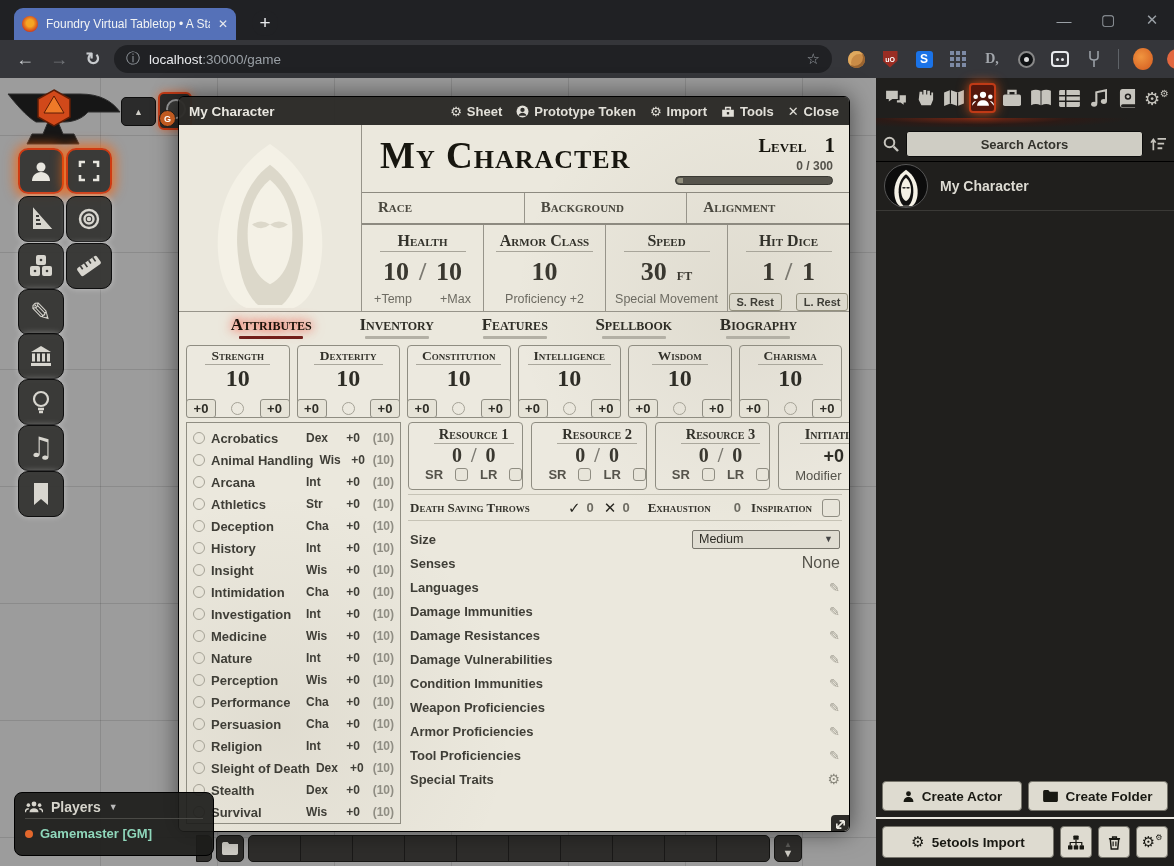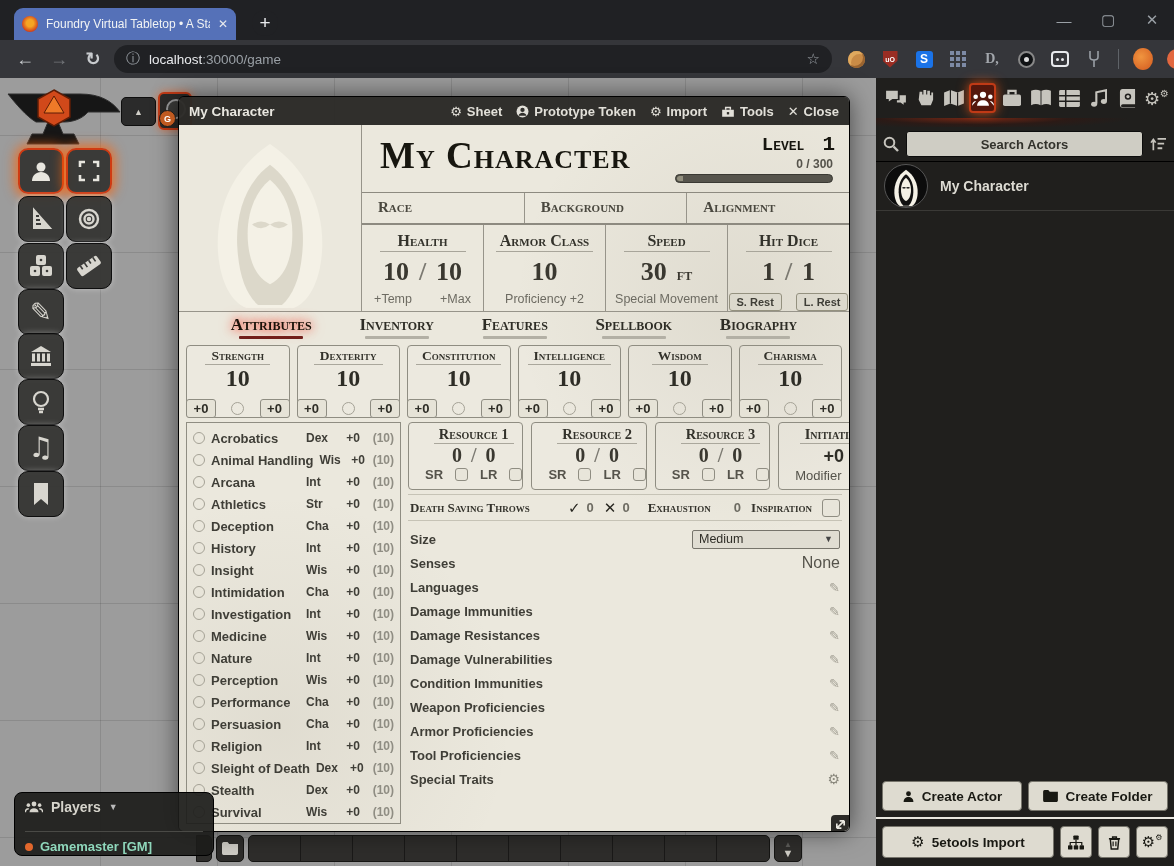--- a/index.html
+++ b/index.html
@@ -60,21 +60,21 @@
   .collapse-nav{position:absolute;left:121px;top:97px;width:33px;height:27px;background:rgba(34,34,34,.92);
        border:1px solid #0e0e0e;border-radius:5px;display:flex;align-items:center;justify-content:center;color:#d0cec7;font-size:9px;}
   .scene-frag{position:absolute;left:158px;top:92px;width:30px;height:34px;background:#2b2a28;
        border:2px solid #c03a16;border-radius:6px;box-shadow:0 0 8px rgba(255,90,20,.6);}
   .scene-thumb{position:absolute;left:166px;top:99px;width:20px;height:20px;border-radius:50%;background:#3a3a38;border:2px solid #999;box-sizing:border-box;}
   .gm-badge{position:absolute;left:159px;top:110px;width:15px;height:15px;border-radius:50%;background:#bf5a20;
        border:1px solid #1a1a1a;color:#fff;font-size:9px;font-weight:bold;display:flex;align-items:center;justify-content:center;z-index:40;}
   
   .players{position:absolute;left:14px;top:792px;width:200px;height:64px;background:rgba(28,28,26,.92);
        border:1px solid #000;border-radius:8px;color:#d6d4cc;z-index:30;box-sizing:border-box;padding:6px 10px;}
-  .players-head{display:flex;align-items:center;gap:8px;font-weight:bold;font-size:14px;border-bottom:1px solid #4a4a46;padding-bottom:16px;}
+  .players-head{display:flex;align-items:center;gap:8px;font-weight:bold;font-size:14px;border-bottom:1px solid #4a4a46;padding-bottom:3px;}
   .players-head .car{font-size:9px;color:#bbb;}
   .player-row{display:flex;align-items:center;gap:7px;margin-top:7px;font-size:13px;font-weight:bold;color:#8fd7bb;}
   .pdot{width:8px;height:8px;border-radius:50%;background:#e2672c;}
   
   .hotbar{position:absolute;left:196px;top:835px;height:27px;display:flex;gap:4px;z-index:5;}
   .hb-part{width:16px;height:27px;background:#2e2d2b;border:1px solid #151513;border-radius:0 5px 5px 0;box-sizing:border-box;}
   .hb-btn{width:28px;height:27px;background:#2e2d2b;border:1px solid #151513;border-radius:5px;
        display:flex;align-items:center;justify-content:center;box-sizing:border-box;}
   .hb-slots{display:flex;background:#232220;border:1px solid #151513;border-radius:5px;overflow:hidden;}
   .hb-slot{width:52px;height:25px;background:#2e2d2b;border-right:1px solid #1a1918;box-sizing:border-box;}
@@ -96,21 +96,21 @@
      radial-gradient(circle at 15% 85%, rgba(115,105,85,.09), transparent 28%),
      #ebe8dd;color:#2c2b25;}
   .sc{font-family:"Liberation Serif",serif;font-variant:small-caps;font-weight:bold;}
   
   .sh-top{display:flex;height:186px;border-bottom:1px solid #97948a;}
   .portrait{width:182px;flex:none;border-right:1px solid #97948a;display:flex;align-items:flex-end;justify-content:center;}
   .sh-right{flex:1;display:flex;flex-direction:column;min-width:0;}
   .name-row{display:flex;align-items:flex-start;padding:8px 14px 0 18px;height:64px;box-sizing:border-box;}
   .char-name{font-size:37px;letter-spacing:1px;color:#17160f;line-height:1.25;flex:1;}
   .lvl-block{width:160px;text-align:right;flex:none;}
-  .lvl-line{font-size:19px;color:#17160f;font-family:Liberation Mono, monospace;}
+  .lvl-line{font-size:19px;color:#17160f;}
   .lvl-line .lvl-val{font-size:21px;margin-left:18px;}
   .xp-line{font-size:12px;color:#55534b;font-weight:bold;margin:1px 2px 3px 0;}
   .xp-bar{width:158px;height:9px;border-radius:5px;background:#56544c;border:1px solid #3a3933;position:relative;box-sizing:border-box;}
   .xp-fill{position:absolute;left:1px;top:1px;bottom:1px;width:6px;background:#93907f;border-radius:4px 0 0 4px;}
   .name-underline{height:0;border-bottom:1.5px solid #8d8a80;margin:4px 0 0 0;}
   .details-row{display:flex;height:31px;border-bottom:2px solid #8d8a80;}
   .detail-cell{flex:1;display:flex;align-items:center;padding-left:16px;border-right:1px solid #97948a;
        font-size:15px;color:#4a483f;}
   .detail-cell:last-child{border-right:none;}
   .stats-row{display:flex;flex:1;}

